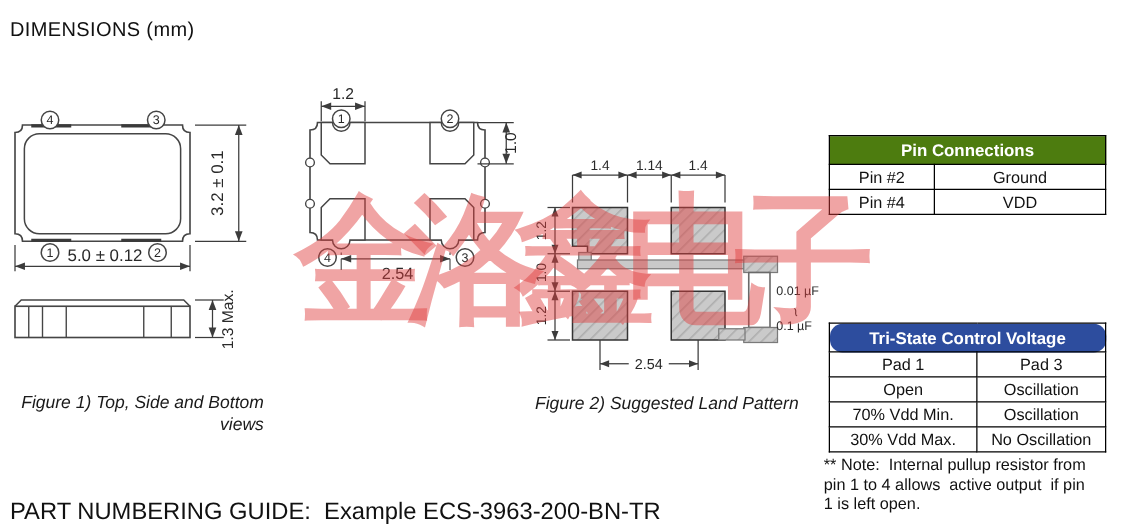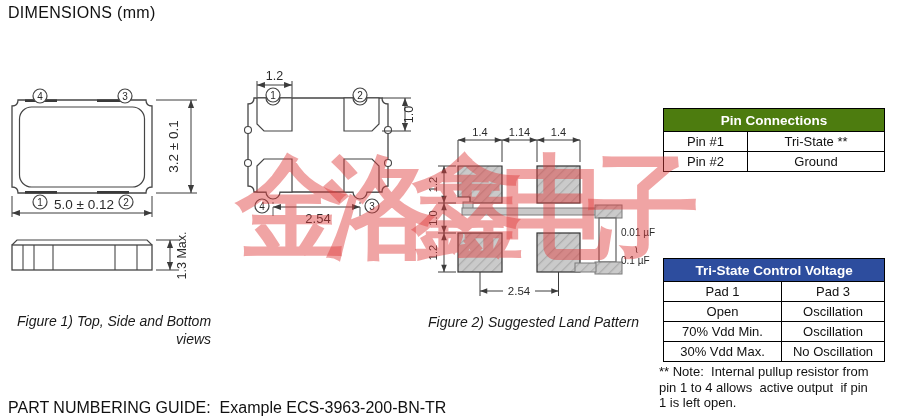--- a/index.html
+++ b/index.html
@@ -1,24 +1,24 @@
 <!DOCTYPE html>
 <html><head>
 <meta charset="utf-8">
 <style>
   html,body{margin:0;padding:0;}
   body{width:901px;height:420px;background:#fff;overflow:hidden;
        font-family:"Liberation Sans",sans-serif;color:#111;position:relative;}
   .abs{position:absolute;}
   .pre{white-space:pre;}
-  .title{left:8px;top:4px;font-size:16px;letter-spacing:.3px;text-align:right;}
+  .title{left:8px;top:16px;font-size:16px;letter-spacing:.3px;text-align:right;}
   .caption{font-style:italic;font-size:14px;line-height:18px;color:#1a1a1a;text-align:right;}
   .cap1{left:17px;top:312px;}
   .cap2{left:428px;top:313px;}
-  .footerline{left:8px;top:399px;font-size:16px;}
+  .footerline{left:8px;top:399px;font-size:19px;}
   .note{left:659px;top:364px;font-size:13px;line-height:15.5px;}
   .note span{display:block;white-space:pre;}
   .dstable{position:absolute;border-collapse:collapse;table-layout:fixed;
            font-family:"Liberation Sans",sans-serif;font-size:13px;background:#fff;}
   .dstable th{font-weight:bold;font-size:13.5px;color:#fff;border:1.6px solid #000;padding:0;}
   .dstable td{border:1px solid #000;border-left:1.4px solid #000;border-right:1.4px solid #000;
               text-align:center;padding:0;height:19px;}
   .dstable{border:1.6px solid #000;}
   .pinhead{height:22px;}
   .watermark{left:236px;top:150px;width:450px;font-family:Liberation Mono, monospace;
@@ -231,38 +231,38 @@
       <col style="width:84px">
       <col style="width:137px">
     </colgroup>
   <thead>
     <tr>
         <th colspan="2" class="pinhead" style="background: #4d7c0f;">Pin Connections</th>
       </tr>
   </thead>
   <tbody>
     <tr>
-        <td>Pin #1</td>
-        <td>Tri-State **</td>
-      </tr>
-    <tr>
         <td>Pin #2</td>
         <td>Ground</td>
+      </tr>
+    <tr>
+        <td>Pin #4</td>
+        <td>VDD</td>
       </tr>
   </tbody>
 </table>
 
 <table class="dstable" style="left:663px;top:258px;width:221px">
   <colgroup>
       <col style="width:118px">
       <col style="width:103px">
     </colgroup>
   <thead>
     <tr>
-        <th colspan="2" class="pinhead" style="background: rgb(45, 77, 158);">Tri-State Control Voltage</th>
+        <th colspan="2" class="pinhead" style="background: rgb(45, 77, 158); border-radius: 10px;">Tri-State Control Voltage</th>
       </tr>
   </thead>
   <tbody>
     <tr>
       <td>Pad 1</td>
       <td>Pad 3</td>
     </tr>
     <tr>
         <td>Open</td>
         <td>Oscillation</td>

